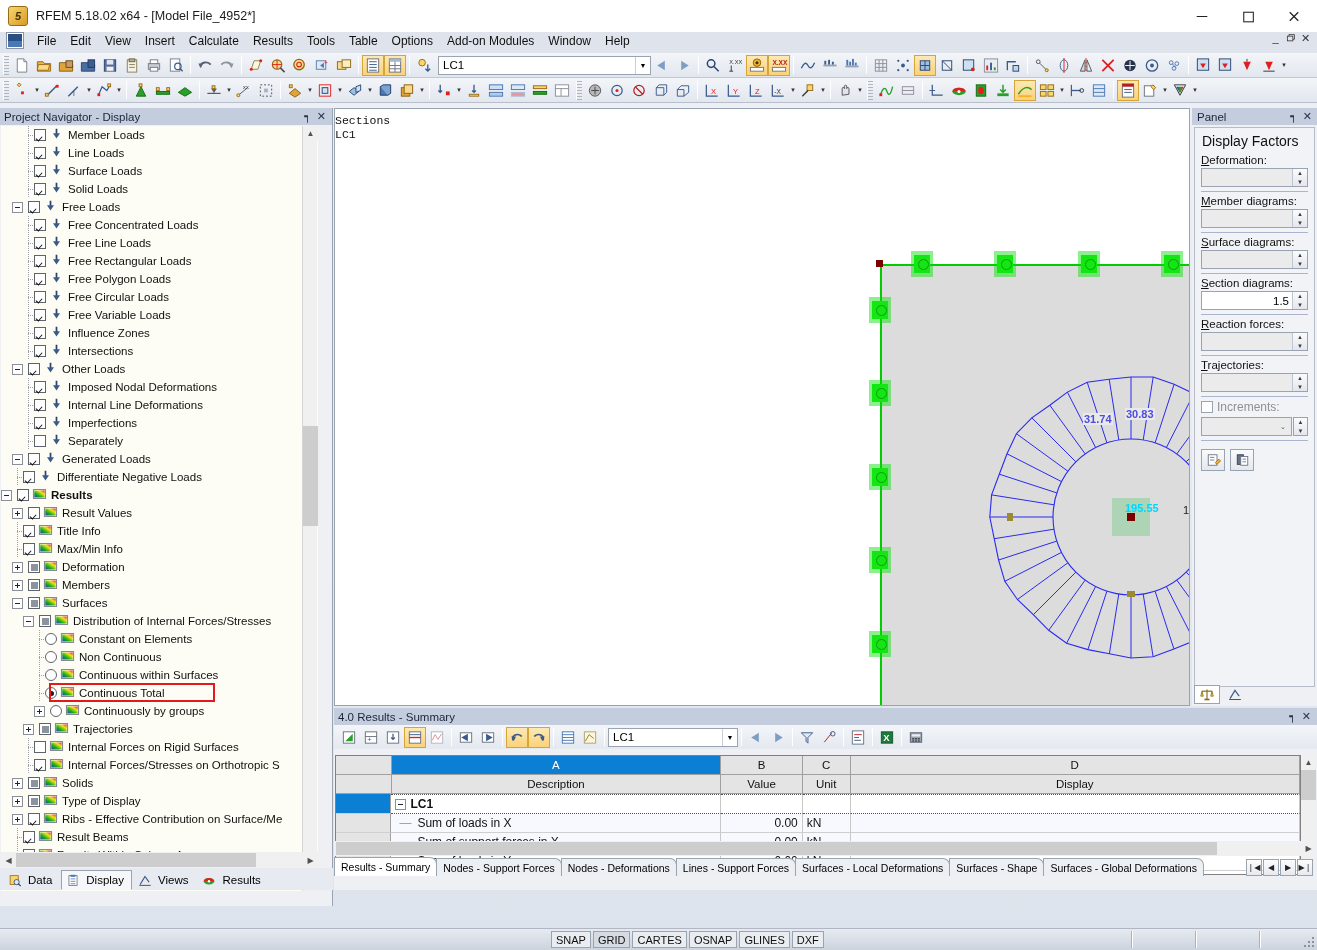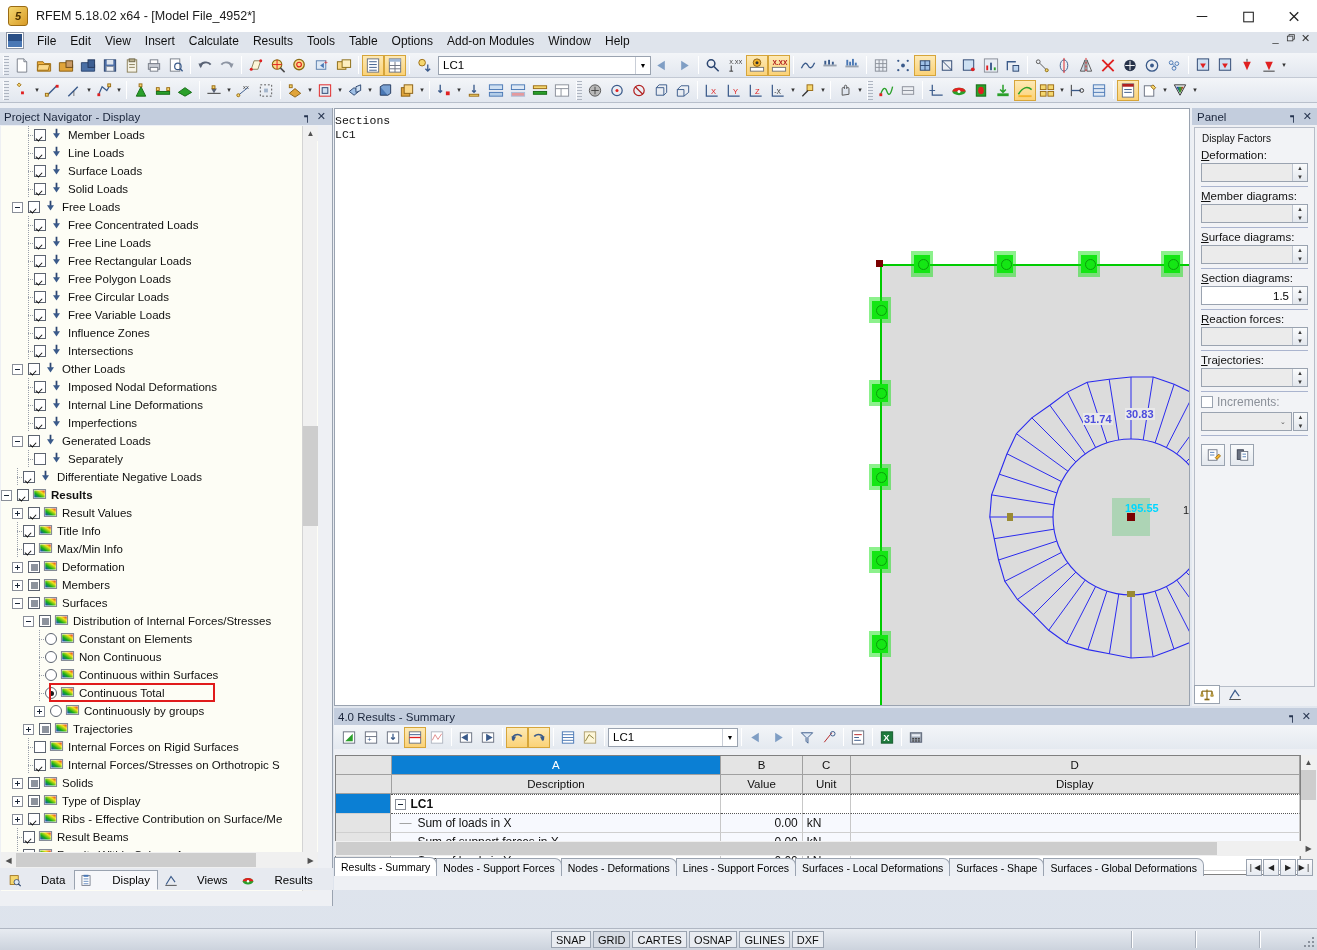--- a/index.html
+++ b/index.html
@@ -111,21 +111,21 @@
   .nav-vscroll { position:absolute; right:15px; top:18px; width:15px; height:765px;
                  background:#f0f0f0; border-left:1px solid #d4d4d4; }
   .sbtn { width:15px; height:15px; background:#f0f0f0; display:flex;
           align-items:center; justify-content:center; font-size:8px; color:#505050; }
   .sthumb { position:absolute; left:0; width:15px; background:#cdcdcd; }
   .nav-hscroll { position:absolute; left:1px; bottom:38px; width:317px; height:16px;
                  background:#f0f0f0; display:flex; align-items:center; }
   .nav-hthumb { height:14px; background:#cdcdcd; }
   .nav-tabs { position:absolute; left:0; bottom:16px; width:333px; height:22px;
               background:#e7eaf0; display:flex; align-items:flex-end; gap:1px; padding-left:3px; }
-  .ntab { height:20px; display:flex; align-items:center; gap:19px; padding:0 7px 0 4px;
+  .ntab { height:20px; display:flex; align-items:center; gap:6px; padding:0 7px 0 4px;
           font-size:11.5px; border:1px solid transparent; }
   .ntab.active { background:#f6f7fa; border:1px solid #9aa3b0; border-bottom-color:#f6f7fa; }
 
   
   .viewport { position:absolute; left:334px; top:108px; width:856px; height:598px;
               background:#ffffff; border:1px solid #9aa3b0; overflow:hidden; }
   .vp-label { position:absolute; left:0; font-size:11.5px; color:#111;
               font-family:Liberation Mono, monospace; }
   .model { position:absolute; left:545px; top:155px; width:502px; height:505px; }
   .slab { position:absolute; left:0; top:0; width:502px; height:505px;
@@ -146,21 +146,21 @@
 
   
   .panel { position:absolute; left:1192px; top:108px; width:125px; height:598px;
            background:#eef0f4; }
   .panel-title { height:17px; background:#c3cddd; display:flex; align-items:center;
                  padding-left:5px; font-size:11.5px; color:#19243a; }
   .panel-title .btns { margin-left:auto; display:flex; gap:6px; padding-right:5px;
                        font-size:11px; color:#26344f; }
   .panel-body { position:absolute; left:2px; top:19px; width:121px; height:560px;
                 background:#f2f3f6; border:1px solid #b7bdc8; padding:3px 6px; }
-  .pf-head { font-size:10px; color:#101010; margin:2px 0 5px 1px; }
+  .pf-head { font-size:14px; color:#101010; margin:2px 0 5px 1px; }
   .pf-group { margin-bottom:3px; padding-bottom:4px; border-bottom:1px solid #aab4ce; }
   .pf-label { font-size:11.5px; color:#101010; margin-bottom:2px; }
   .pf-label u { text-decoration:underline; }
   .spin { height:19px; display:flex; border:1px solid #9aa3b0; background:#ebebeb; }
   .spin.enabled { background:#fff; }
   .spin .val { flex:1; text-align:right; padding-right:3px; font-size:11.5px;
                display:flex; align-items:center; justify-content:flex-end; }
   .spin .arrows { width:15px; border-left:1px solid #bfc5cf; display:flex;
                   flex-direction:column; background:linear-gradient(#fafbfc,#e3e7ed); }
   .spin .arrows i { flex:1; display:flex; align-items:center; justify-content:center;
@@ -1129,39 +1129,39 @@
           <span class="elbow"></span>
           <span class="cb checked"></span>
           <span><svg viewBox="0 0 16 16" class="ticon">
               <path d="M8 2v8" stroke="#2b4570" stroke-width="2" fill="none"></path>
               <polygon points="8,13 4,7 12,7" fill="#3a5a8a"></polygon>
             </svg></span>
           <span class="tlabel">Imperfections</span>
         </div>
         <div class="trow">
           <span class="dots"></span>
+          <span class="dots"></span>
+          <span class="elbow"></span>
+          <span class="cb"></span>
+          <span><svg viewBox="0 0 16 16" class="ticon">
+              <path d="M8 2v8" stroke="#2b4570" stroke-width="2" fill="none"></path>
+              <polygon points="8,13 4,7 12,7" fill="#3a5a8a"></polygon>
+            </svg></span>
+          <span class="tlabel">Separately</span>
+        </div>
+        <div class="trow">
+          <span class="dots"></span>
           <span class="expander "></span>
           <span style="width:3px"></span>
           <span class="cb checked"></span>
           <span><svg viewBox="0 0 16 16" class="ticon">
               <path d="M8 2v8" stroke="#2b4570" stroke-width="2" fill="none"></path>
               <polygon points="8,13 4,7 12,7" fill="#3a5a8a"></polygon>
             </svg></span>
           <span class="tlabel">Generated Loads</span>
-        </div>
-        <div class="trow">
-          <span class="dots"></span>
-          <span class="dots"></span>
-          <span class="elbow"></span>
-          <span class="cb"></span>
-          <span><svg viewBox="0 0 16 16" class="ticon">
-              <path d="M8 2v8" stroke="#2b4570" stroke-width="2" fill="none"></path>
-              <polygon points="8,13 4,7 12,7" fill="#3a5a8a"></polygon>
-            </svg></span>
-          <span class="tlabel">Separately</span>
         </div>
         <div class="trow">
           <span class="dots"></span>
           <span class="elbow"></span>
           <span class="cb checked"></span>
           <span><svg viewBox="0 0 16 16" class="ticon">
               <path d="M8 2v8" stroke="#2b4570" stroke-width="2" fill="none"></path>
               <polygon points="8,13 4,7 12,7" fill="#3a5a8a"></polygon>
             </svg></span>
           <span class="tlabel">Differentiate Negative Loads</span>

